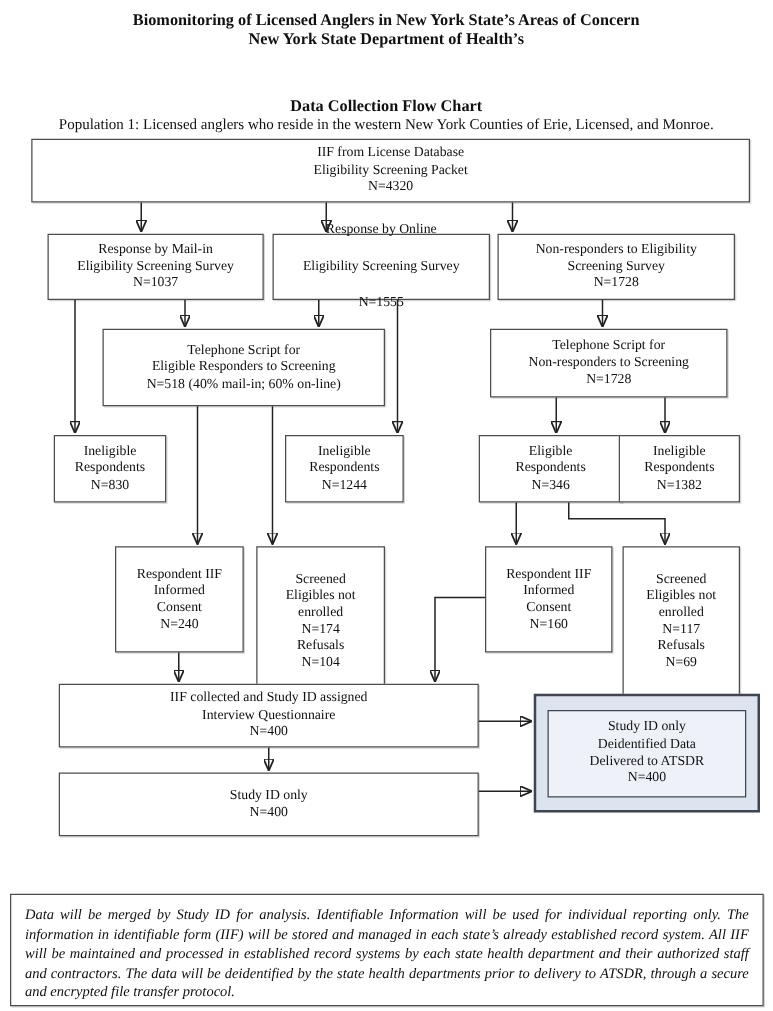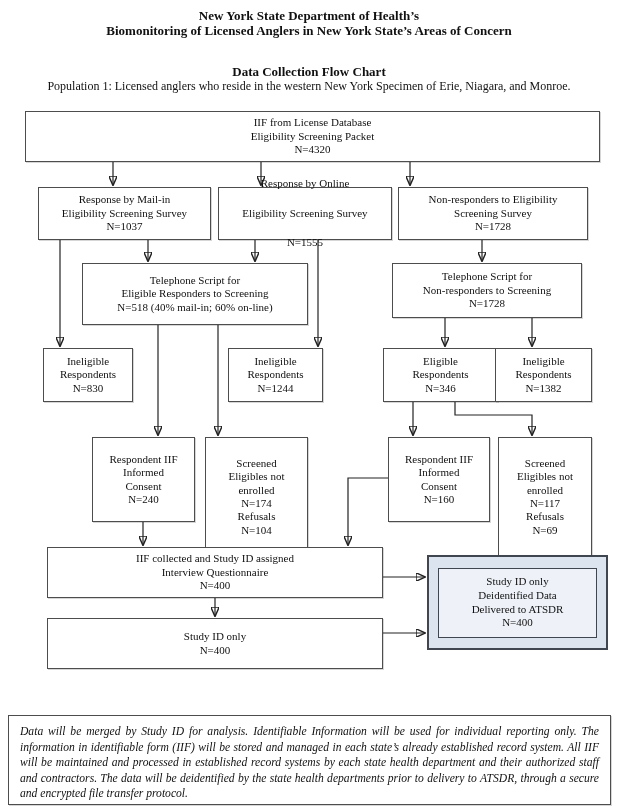--- a/index.html
+++ b/index.html
@@ -1,21 +1,21 @@
 <!DOCTYPE html>
 <html><head>
 <meta charset="utf-8">
 <style>
   html,body{margin:0;padding:0;background:#ffffff;}
   #page{position:relative;width:618px;height:809px;background:#ffffff;
         font-family:"Liberation Serif","DejaVu Serif",serif;color:#111;overflow:hidden;}
   
   #hdr{position:absolute;top:8px;left:0;width:618px;text-align:center;}
   .hline{font-weight:bold;font-size:13px;line-height:15px;}
-  #chart-title{font-weight:bold;font-size:13px;line-height:15px;margin-top:26px;}
+  #chart-title{font-weight:bold;font-size:13px;line-height:15px;margin-top:39px;}
   #pop-line{font-size:12px;line-height:15px;}
   
   .box{position:absolute;background:#fff;border:1px solid #4d4d4d;box-sizing:border-box;
        display:flex;flex-direction:column;justify-content:center;align-items:center;
        text-align:center;font-size:11px;line-height:13.4px;color:#101010;
        box-shadow:1px 1px 0 rgba(90,90,90,0.25);}
   .box div{white-space:nowrap;}
   
   #atsdr-outer{position:absolute;left:427px;top:555px;width:181px;height:95px;
        background:#dce4ef;border:2px solid #3f4650;box-sizing:border-box;
@@ -31,24 +31,24 @@
        border:1px solid #4d4d4d;box-sizing:border-box;padding:8px 11px 6px 11px;
        font-style:italic;font-size:11.6px;line-height:15.6px;text-align:justify;
        box-shadow:1px 1px 0 rgba(90,90,90,0.25);}
 </style>
 </head>
 <body>
 
 <div id="page">
 
   <div id="hdr">
+    <div class="hline">Biomonitoring of Licensed Anglers in New York State’s Areas of Concern</div>
     <div class="hline">New York State Department of Health’s</div>
-    <div class="hline">Biomonitoring of Licensed Anglers in New York State’s Areas of Concern</div>
     <div id="chart-title">Data Collection Flow Chart</div>
-    <div id="pop-line">Population 1: Licensed anglers who reside in the western New York Specimen of Erie, Niagara, and Monroe.</div>
+    <div id="pop-line">Population 1: Licensed anglers who reside in the western New York Counties of Erie, Licensed, and Monroe.</div>
   </div>
 
   <div class="box" style="left:25px;top:111px;width:575px;height:51px;">
     <div>IIF from License Database</div>
     <div>Eligibility Screening Packet</div>
     <div>N=4320</div>
   </div>
 
   <div class="box" style="left:38px;top:187px;width:173px;height:53px;">
     <div>Response by Mail-in</div>

